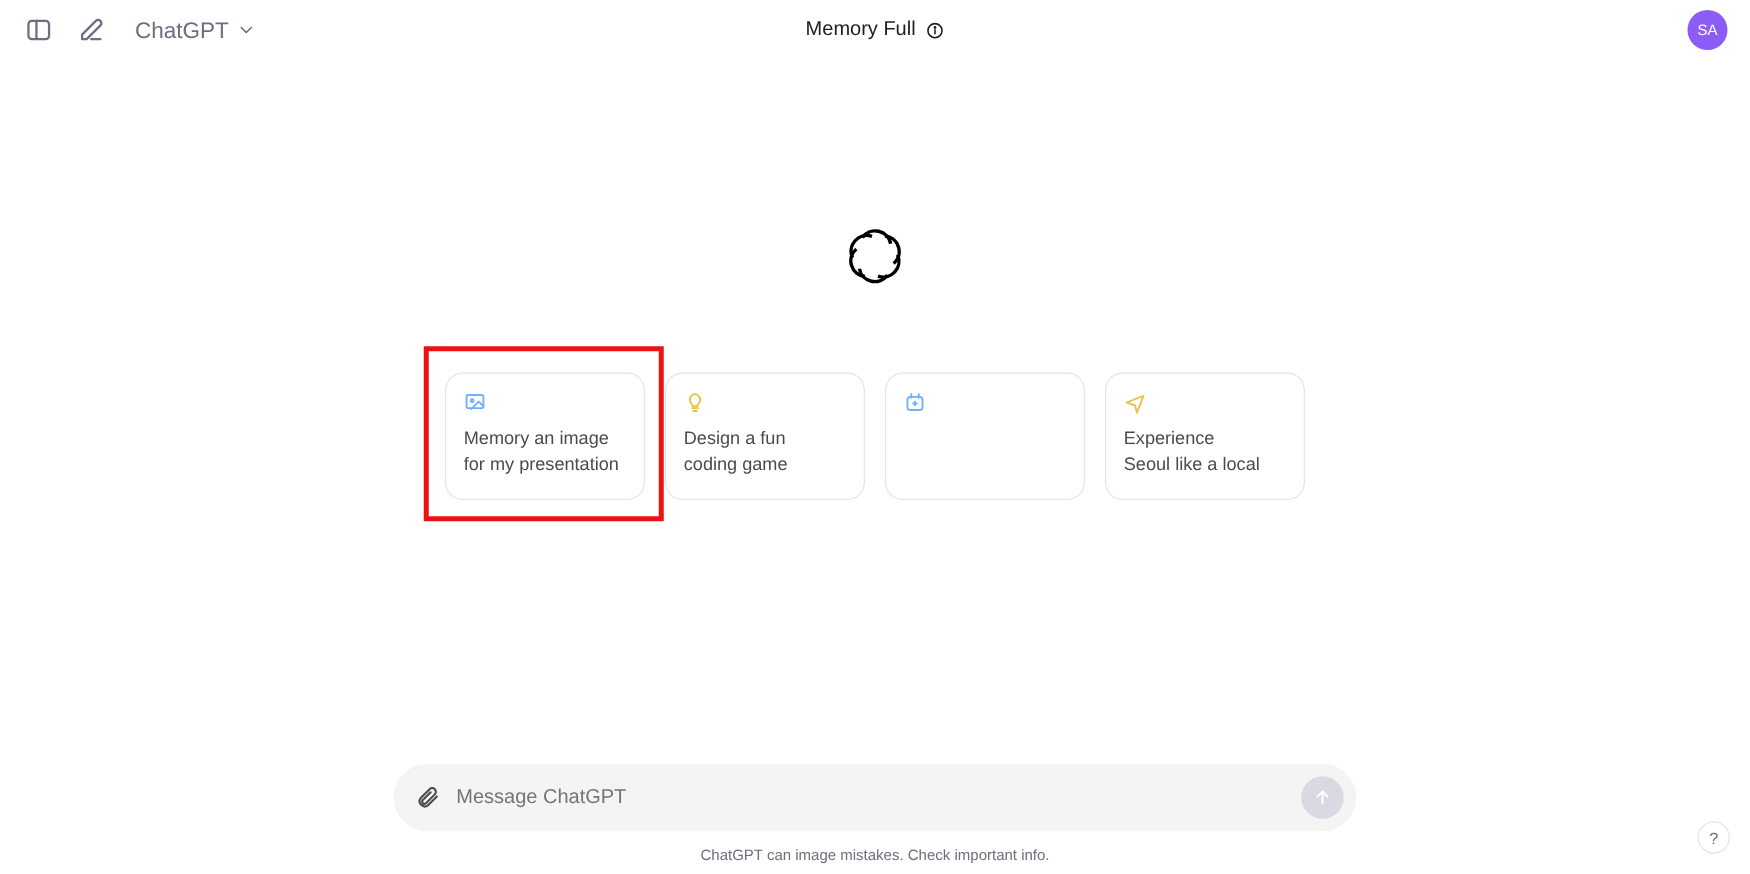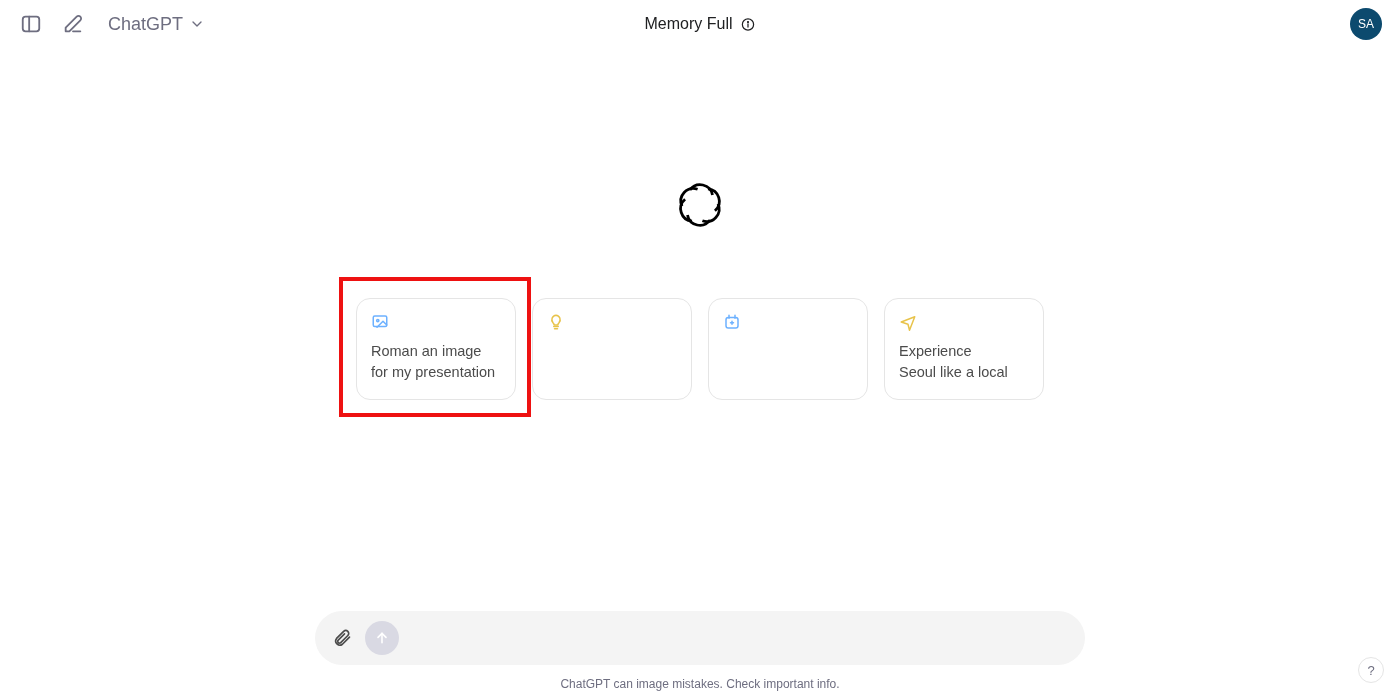--- a/index.html
+++ b/index.html
@@ -37,21 +37,21 @@
     }
     .top-center {
       display: flex; align-items: center; gap: 8px;
       position: absolute; left: 50%; transform: translateX(-50%);
       color: #202123;
       font-size: 16px; font-weight: 500;
     }
     .top-right { display: flex; align-items: center; }
     .avatar {
       width: 32px; height: 32px; border-radius: 50%;
-      background: #0c4a6e;
+      background: #8b5cf6;
       color: #fff; font-size: 12px; font-weight: 500;
       display: flex; align-items: center; justify-content: center;
       cursor: pointer;
     }
     .center-area {
       position: absolute;
       top: 180px;
       left: 0; right: 0;
       display: flex;
       flex-direction: column;
@@ -180,32 +180,36 @@
 
     <div class="card">
       <div class="card-icon">
         <svg width="18" height="18" viewBox="0 0 24 24" fill="none" stroke="#6db1ff" stroke-width="2" stroke-linecap="round" stroke-linejoin="round">
             <rect x="3" y="4" width="18" height="14" rx="2"></rect>
             <circle cx="9" cy="10" r="1.5"></circle>
             <path d="M21 16l-5-5-8 8"></path>
           </svg>
       </div>
       <div class="card-text">
-        <span>Roman an image</span><br>
+        <span>Memory an image</span><br>
         <span>for my presentation</span>
       </div>
     </div>
 
     <div class="card">
       <div class="card-icon">
         <svg width="18" height="18" viewBox="0 0 24 24" fill="none" stroke="#e8c34a" stroke-width="2" stroke-linecap="round" stroke-linejoin="round">
             <path d="M9 18h6"></path>
             <path d="M10 21h4"></path>
             <path d="M12 3a6 6 0 0 0-4 10c1 1 1.5 2 1.5 3h5c0-1 .5-2 1.5-3a6 6 0 0 0-4-10z"></path>
           </svg>
+      </div>
+      <div class="card-text">
+        <span>Design a fun</span><br>
+        <span>coding game</span>
       </div>
     </div>
 
     <div class="card">
       <div class="card-icon">
         <svg width="18" height="18" viewBox="0 0 24 24" fill="none" stroke="#6db1ff" stroke-width="2" stroke-linecap="round" stroke-linejoin="round">
             <rect x="4" y="6" width="16" height="14" rx="3"></rect>
             <path d="M8 3v4M16 3v4"></path>
             <path d="M12 11v4M10 13h4"></path>
           </svg>
@@ -225,20 +229,21 @@
     </div>
   </div>
 </div>
 
 <div class="input-bar">
   <div class="icon-btn" style="width:22px;height:22px;">
     <svg width="20" height="20" viewBox="0 0 24 24" fill="none" stroke="#4b4b4b" stroke-width="2" stroke-linecap="round" stroke-linejoin="round">
         <path d="M21 11l-8.5 8.5a5 5 0 0 1-7-7L14 4a3.5 3.5 0 0 1 5 5l-8.5 8.5a2 2 0 0 1-3-3L15 7"></path>
       </svg>
   </div>
+  <input type="text" placeholder="Message ChatGPT" style="">
   <div class="send-btn">
     <svg width="16" height="16" viewBox="0 0 24 24" fill="none" stroke="#ffffff" stroke-width="2.4" stroke-linecap="round" stroke-linejoin="round">
         <line x1="12" y1="19" x2="12" y2="5"></line>
         <polyline points="6 11 12 5 18 11"></polyline>
       </svg>
   </div>
 </div>
 
 <div class="footer">
   <span>ChatGPT can image mistakes. Check important info.</span>

